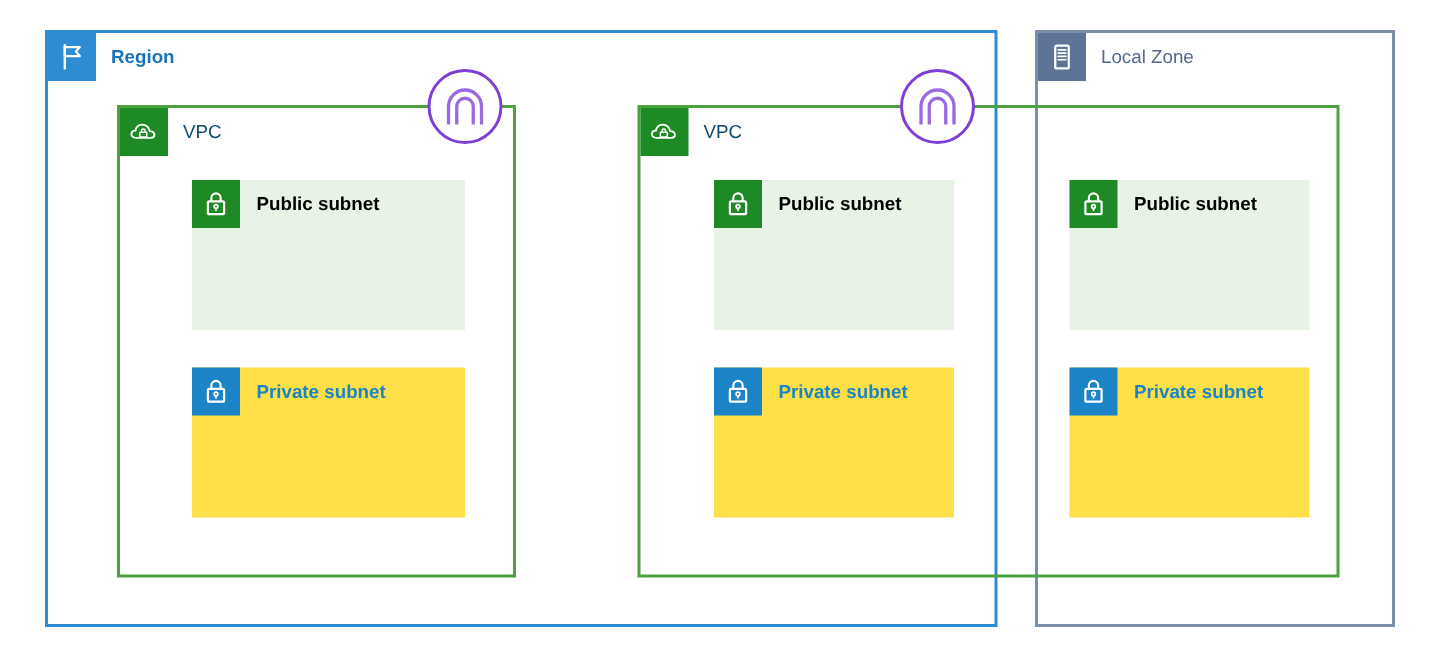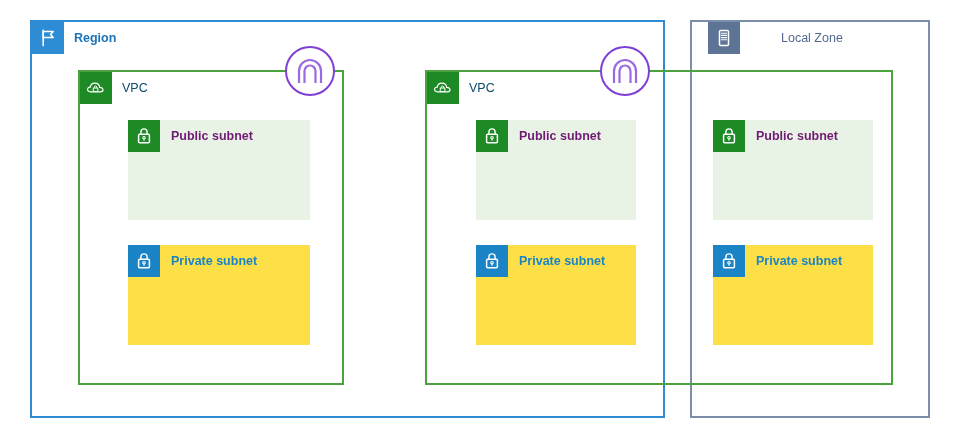--- a/index.html
+++ b/index.html
@@ -99,21 +99,21 @@
   }
   .badge-public  { background: #1d8a26; }
   .badge-private { background: #1b84c6; }
 
   .subnet-label {
     font-size: 12.5px;
     font-weight: bold;
     line-height: 1;
     padding-left: 11px;
   }
-  .label-public  { color: #701a75; }
+  .label-public  { color: #000000; }
   .label-private { color: #1b84c6; }
 
   
   .gateway {
     position: absolute;
     width: 54px;
     height: 54px;
   }
   .gateway svg { display: block; }
 </style>
@@ -129,21 +129,21 @@
       <svg width="20" height="20" viewBox="0 0 20 20" aria-hidden="true">
         <path d="M5.2 2.2 V17.6" stroke="#ffffff" stroke-width="1.6" fill="none" stroke-linecap="round"></path>
         <path d="M5.2 3.4 H15.2 L12.6 6.4 L15.2 9.4 H5.2 Z" stroke="#ffffff" stroke-width="1.5" fill="none" stroke-linejoin="round"></path>
       </svg>
     </span>
     <span class="group-label label-region">Region</span>
   </div>
 
   <div class="group-box localzone" style="left:690px; top:20px; width:240px; height:398px;"></div>
 
-  <div class="group-header" style="left:708px; top:22px;gap:31px;">
+  <div class="group-header" style="left:692px; top:22px;">
     <span class="group-badge badge-lz">
       <svg width="20" height="20" viewBox="0 0 20 20" aria-hidden="true">
         <rect x="5.5" y="2.4" width="9" height="15.2" rx="1" stroke="#ffffff" stroke-width="1.5" fill="none"></rect>
         <path d="M7.4 5.2 H12.6 M7.4 7.4 H12.6 M7.4 9.6 H12.6 M7.4 11.8 H12.6" stroke="#ffffff" stroke-width="1.1" fill="none" stroke-linecap="round"></path>
       </svg>
     </span>
     <span class="group-label label-lz">Local Zone</span>
   </div>
 
   <div class="group-box vpc" style="left:78px; top:70px; width:266px; height:315px;"></div>

